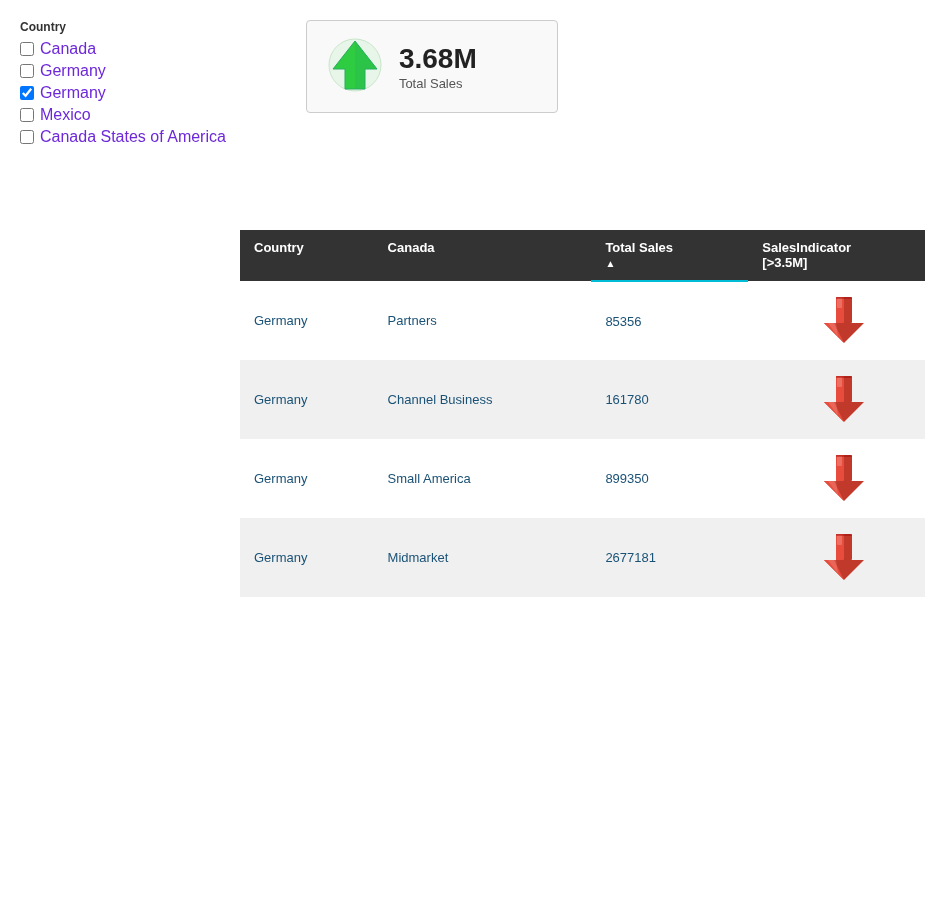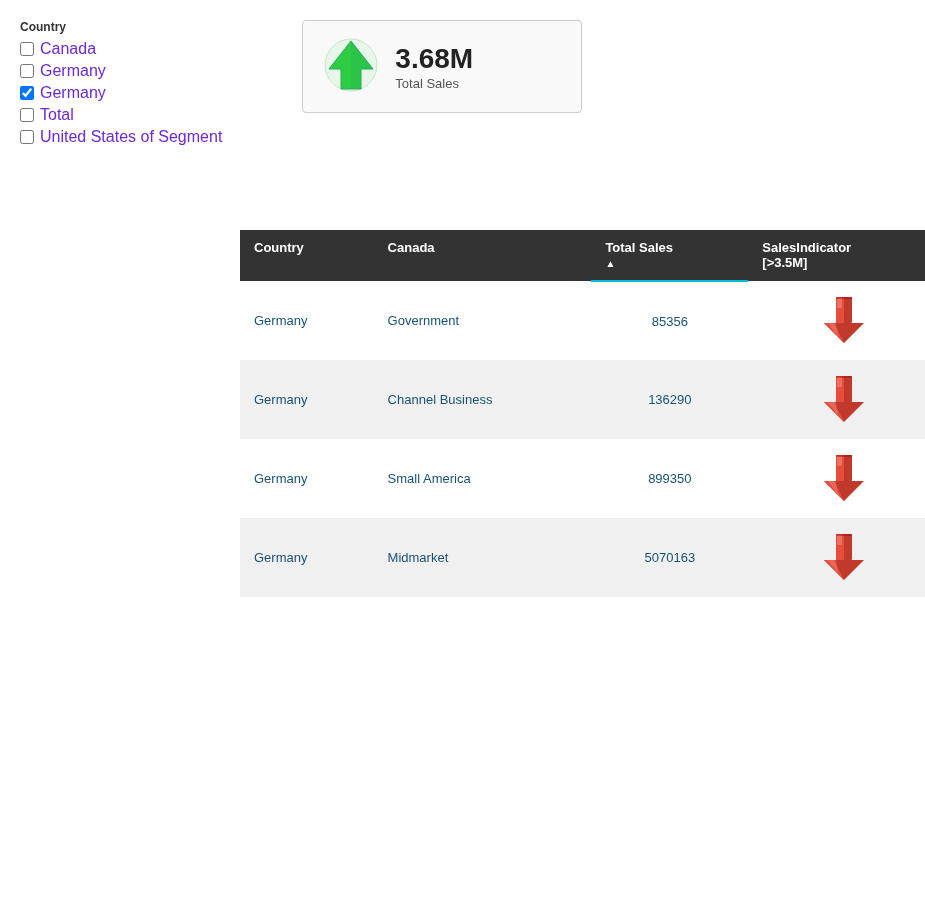--- a/index.html
+++ b/index.html
@@ -38,21 +38,21 @@
       cursor: pointer;
     }
 
     
     .kpi-card {
       border: 1px solid #ccc;
       border-radius: 4px;
       display: flex;
       align-items: center;
       padding: 14px 20px;
-      width: 280px;
+      width: 252px;
       background: #f9f9f9;
       gap: 16px;
     }
     .kpi-value {
       font-size: 28px;
       font-weight: bold;
       color: #222;
       line-height: 1.2;
     }
     .kpi-label {
@@ -105,21 +105,21 @@
       vertical-align: middle;
     }
     .td-country {
       color: #1a5276;
     }
     .td-segment {
       color: #1a5276;
     }
     .td-sales {
       color: #1a5276;
-      text-align: center;
+      text-align: left;
       margin-top: 8px;
     }
     .td-indicator {
       text-align: center;
     }
 
     
     .red-arrow-down {
       display: inline-flex;
       flex-direction: column;
@@ -152,25 +152,25 @@
         <div class="filter-item">
           <input type="checkbox" id="filter-1" style="">
           <label for="filter-1">Germany</label>
         </div>
         <div class="filter-item">
           <input type="checkbox" id="filter-2" checked="" style="">
           <label for="filter-2">Germany</label>
         </div>
         <div class="filter-item">
           <input type="checkbox" id="filter-3" style="">
-          <label for="filter-3">Total</label>
+          <label for="filter-3">Mexico</label>
         </div>
         <div class="filter-item">
           <input type="checkbox" id="filter-4" style="">
-          <label for="filter-4">United States of Segment</label>
+          <label for="filter-4">Canada States of America</label>
         </div>
       </div>
   </div>
 
   <div class="kpi-card">
     <div class="green-arrow-up">
       <svg viewBox="0 0 56 60" xmlns="http://www.w3.org/2000/svg">
 
         <circle cx="28" cy="30" r="26" fill="#e8f5e9" stroke="#c8e6c9" stroke-width="1"></circle>
 
@@ -194,21 +194,21 @@
       <th class="sort-col">
         Total Sales<br>
         <span class="sort-arrow">▲</span>
       </th>
       <th>SalesIndicator<br>[&gt;3.5M]</th>
     </tr>
   </thead>
   <tbody id="table-body">
   <tr>
         <td class="td-country">Germany</td>
-        <td class="td-segment">Government</td>
+        <td class="td-segment">Partners</td>
         <td class="td-sales">85356</td>
         <td class="td-indicator">
       <div class="red-arrow-down">
         <svg viewBox="0 0 48 52" xmlns="http://www.w3.org/2000/svg">
 
           <rect x="16" y="4" width="16" height="26" fill="#c0392b" rx="1"></rect>
 
           <rect x="16" y="4" width="8" height="26" fill="#e74c3c" rx="1"></rect>
 
           <rect x="17" y="5" width="5" height="10" fill="rgba(255,255,255,0.2)" rx="1"></rect>
@@ -220,21 +220,21 @@
           <polygon points="8,30 18,44 16,30" fill="rgba(255,255,255,0.15)"></polygon>
 
           <rect x="16" y="4" width="16" height="2" fill="rgba(150,0,0,0.4)" rx="1"></rect>
         </svg>
       </div>
     </td>
       </tr>
       <tr>
         <td class="td-country">Germany</td>
         <td class="td-segment">Channel Business</td>
-        <td class="td-sales">136290</td>
+        <td class="td-sales">161780</td>
         <td class="td-indicator">
       <div class="red-arrow-down">
         <svg viewBox="0 0 48 52" xmlns="http://www.w3.org/2000/svg">
 
           <rect x="16" y="4" width="16" height="26" fill="#c0392b" rx="1"></rect>
 
           <rect x="16" y="4" width="8" height="26" fill="#e74c3c" rx="1"></rect>
 
           <rect x="17" y="5" width="5" height="10" fill="rgba(255,255,255,0.2)" rx="1"></rect>
 
@@ -270,21 +270,21 @@
           <polygon points="8,30 18,44 16,30" fill="rgba(255,255,255,0.15)"></polygon>
 
           <rect x="16" y="4" width="16" height="2" fill="rgba(150,0,0,0.4)" rx="1"></rect>
         </svg>
       </div>
     </td>
       </tr>
       <tr>
         <td class="td-country">Germany</td>
         <td class="td-segment">Midmarket</td>
-        <td class="td-sales">5070163</td>
+        <td class="td-sales">2677181</td>
         <td class="td-indicator">
       <div class="red-arrow-down">
         <svg viewBox="0 0 48 52" xmlns="http://www.w3.org/2000/svg">
 
           <rect x="16" y="4" width="16" height="26" fill="#c0392b" rx="1"></rect>
 
           <rect x="16" y="4" width="8" height="26" fill="#e74c3c" rx="1"></rect>
 
           <rect x="17" y="5" width="5" height="10" fill="rgba(255,255,255,0.2)" rx="1"></rect>
 

